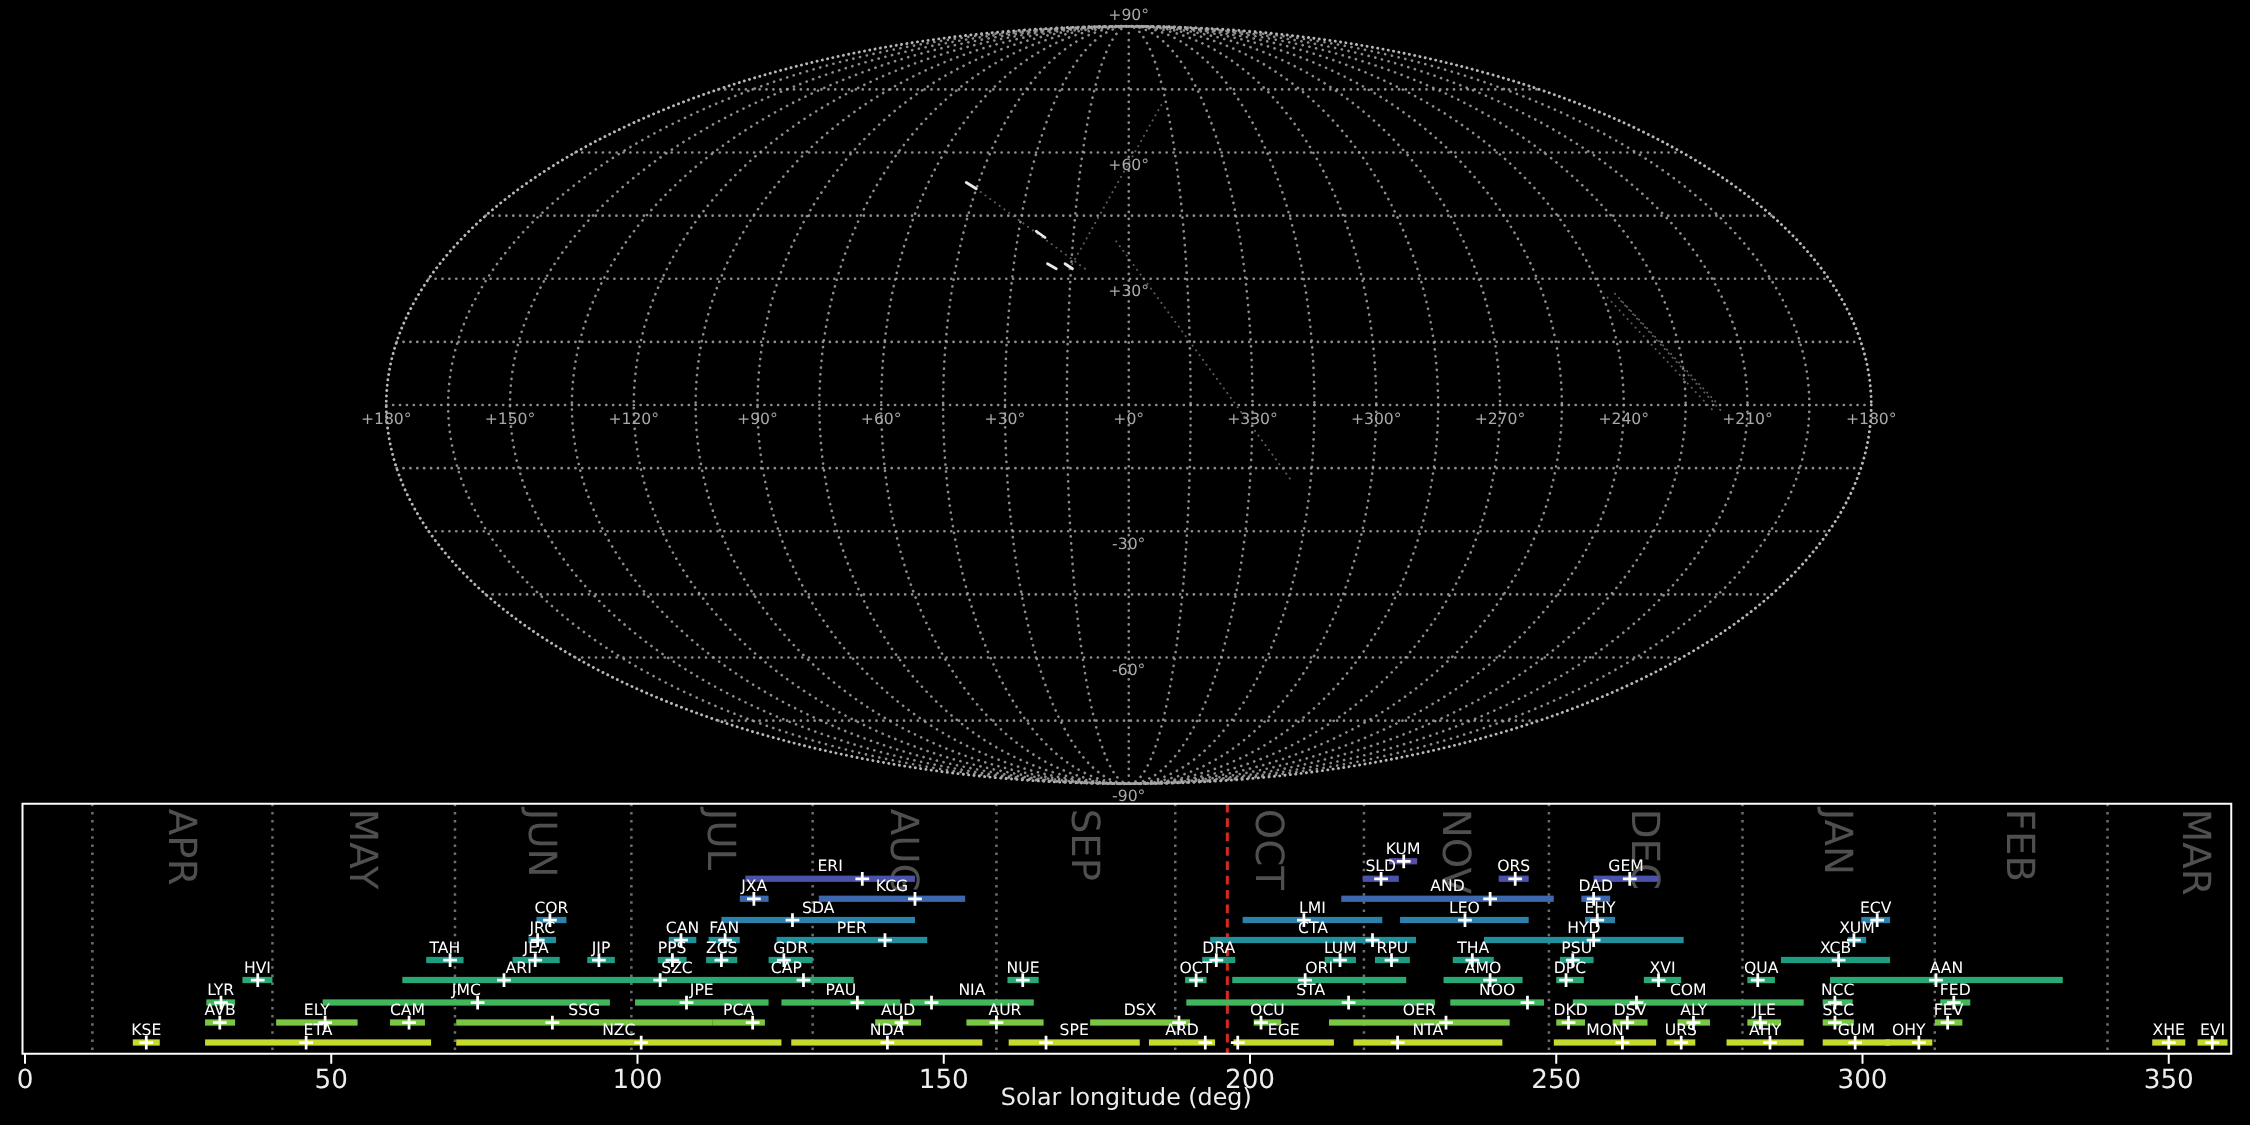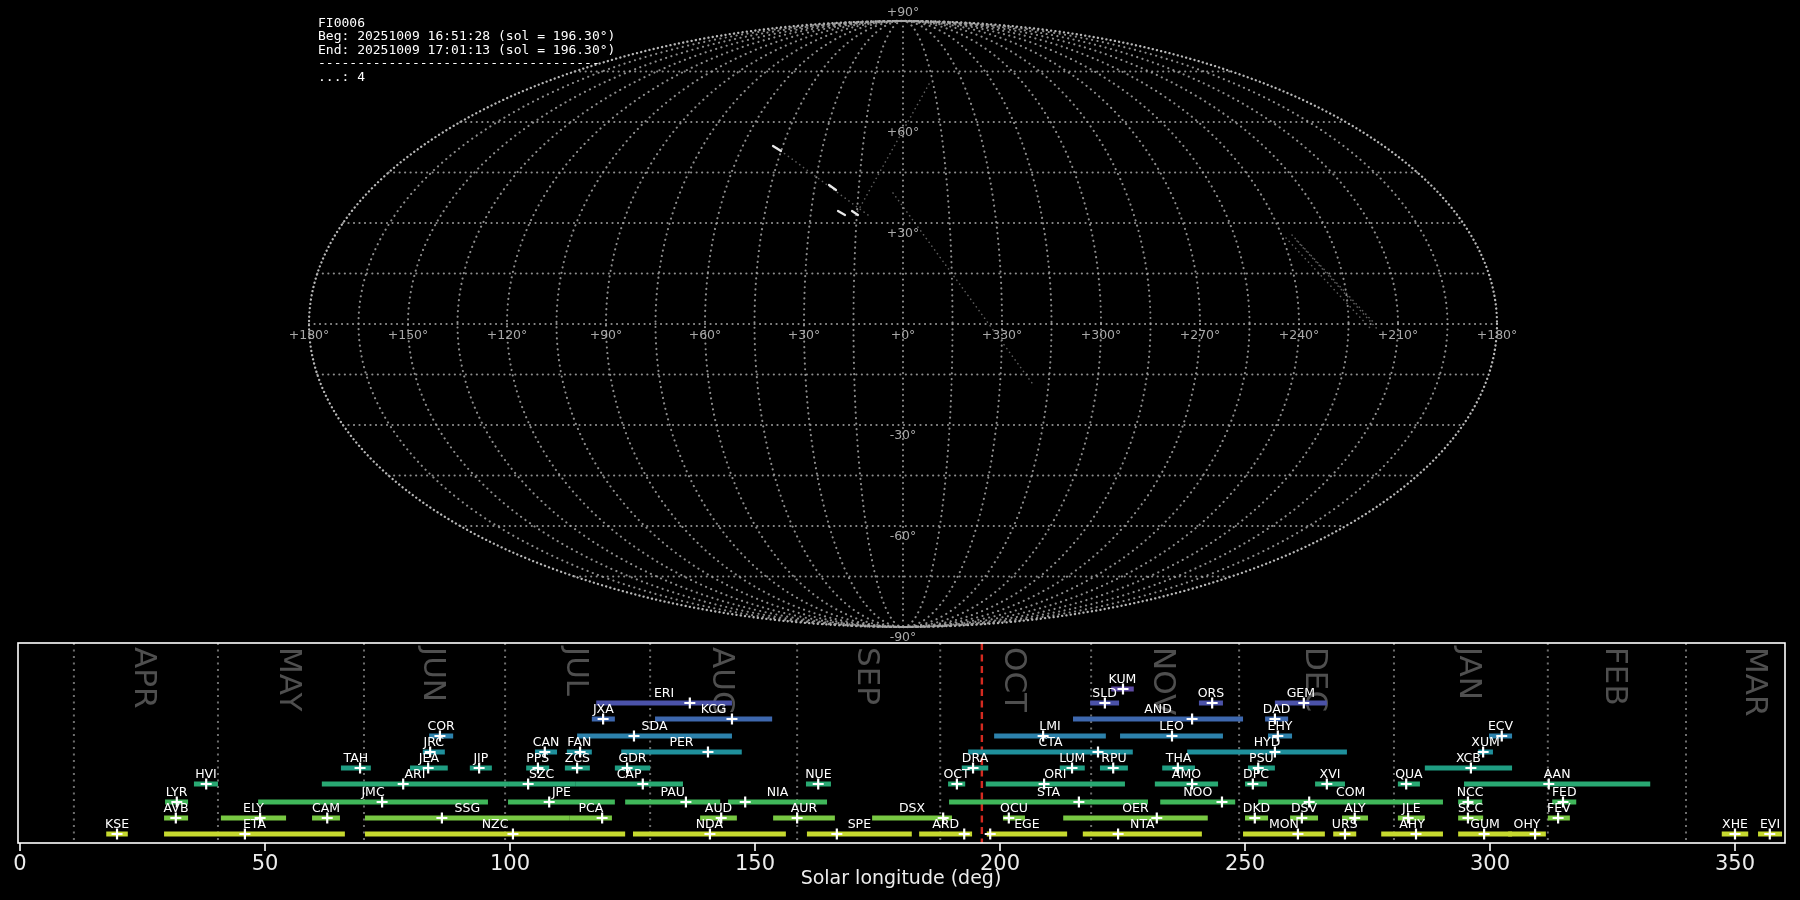--- a/index.html
+++ b/index.html
@@ -10,25 +10,20 @@
   .lonlat{fill:#a9a9a9;font-size:12.5px;}
   .monthlbl{fill:#4f4f4f;font-size:31px;}
   .ticklbl{fill:#ededed;font-size:21px;}
   .axistitle{fill:#ededed;font-size:19px;}
   .showerlbl{fill:#ffffff;font-size:12.5px;}
 </style>
 </head>
 <body>
 
 <div id="stage">
-  <div id="header"><span>FI0006</span>
-<span>Beg: 20251009 16:51:28 (sol = 196.30°)</span>
-<span>End: 20251009 17:01:13 (sol = 196.30°)</span>
-<span>------------------------------------</span>
-<span>...: 4</span></div>
 
   <svg id="plot" width="1800" height="900" viewBox="0 0 1800 900">
     <g id="skymap">
         <ellipse fill="none" stroke="#c2c2c2" stroke-width="2.3" stroke-dasharray="0.1 4.2" stroke-linecap="round" opacity="0.95" cx="903" cy="324" rx="594" ry="303"></ellipse>
         <ellipse fill="none" stroke="#a6a6a6" stroke-width="2.1" stroke-dasharray="0.1 5.4" stroke-linecap="round" opacity="0.85" cx="903" cy="324" rx="49.5" ry="303"></ellipse>
         <ellipse fill="none" stroke="#a6a6a6" stroke-width="2.1" stroke-dasharray="0.1 5.4" stroke-linecap="round" opacity="0.85" cx="903" cy="324" rx="99" ry="303"></ellipse>
         <ellipse fill="none" stroke="#a6a6a6" stroke-width="2.1" stroke-dasharray="0.1 5.4" stroke-linecap="round" opacity="0.85" cx="903" cy="324" rx="148.5" ry="303"></ellipse>
         <ellipse fill="none" stroke="#a6a6a6" stroke-width="2.1" stroke-dasharray="0.1 5.4" stroke-linecap="round" opacity="0.85" cx="903" cy="324" rx="198" ry="303"></ellipse>
         <ellipse fill="none" stroke="#a6a6a6" stroke-width="2.1" stroke-dasharray="0.1 5.4" stroke-linecap="round" opacity="0.85" cx="903" cy="324" rx="247.5" ry="303"></ellipse>
         <ellipse fill="none" stroke="#a6a6a6" stroke-width="2.1" stroke-dasharray="0.1 5.4" stroke-linecap="round" opacity="0.85" cx="903" cy="324" rx="297" ry="303"></ellipse>

